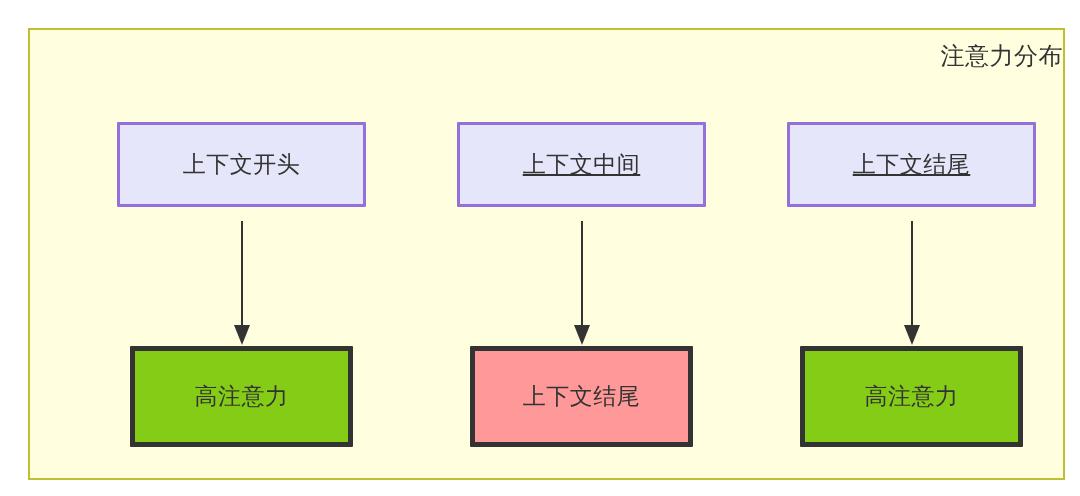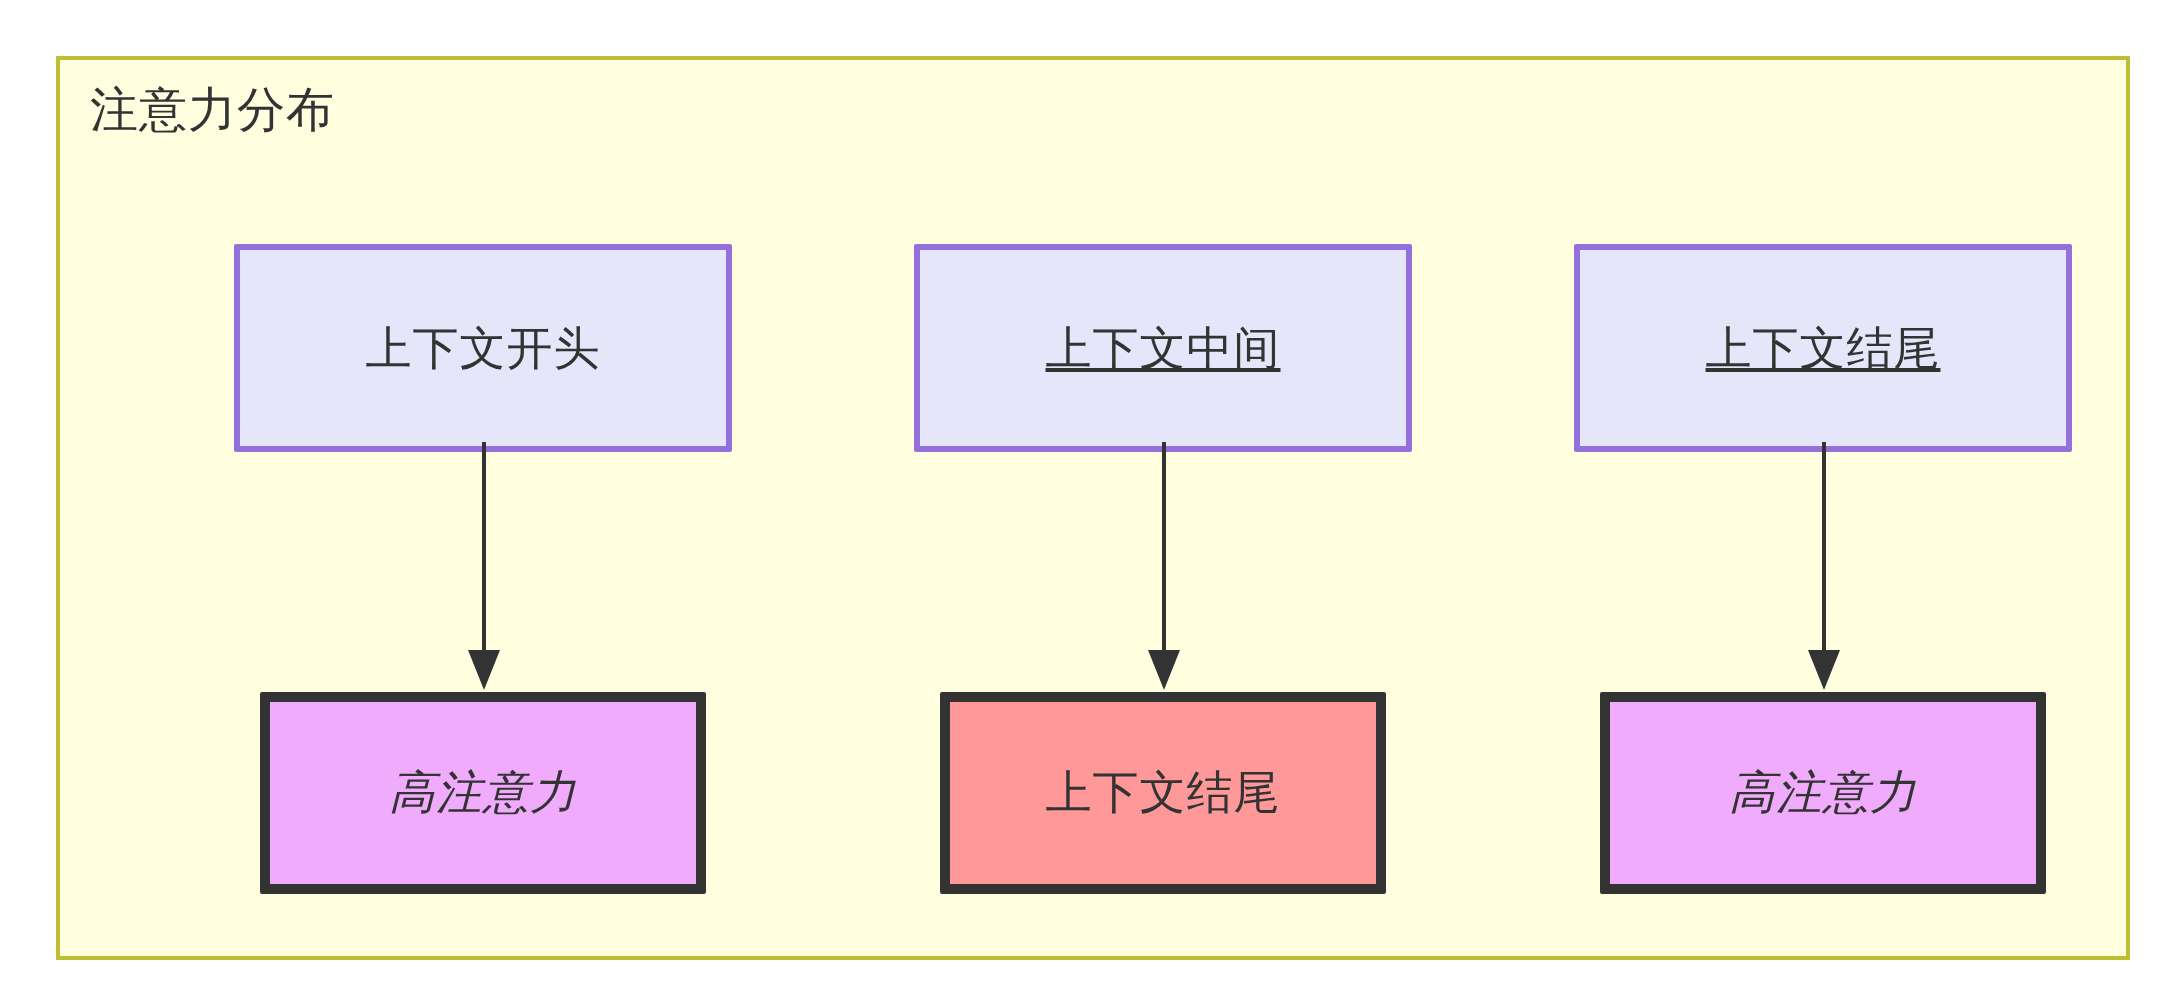--- a/index.html
+++ b/index.html
@@ -27,53 +27,52 @@
     height: 452px;
     background: #ffffe0;
     border: 2px solid #bfbf33;
     box-sizing: border-box;
   }
   .subgraph-title {
     position: absolute;
     left: 0;
     top: 12px;
     width: 100%;
-    text-align: left;
+    text-align: right;
     font-size: 24px;
     color: #333333;
     line-height: 1.2;
     letter-spacing: 0.5px;
-    padding-left: 15px;
   }
   .node {
     position: absolute;
     box-sizing: border-box;
     display: flex;
     align-items: center;
     justify-content: center;
     font-size: 23px;
     color: #333333;
     letter-spacing: 0.5px;
   }
   .node-top {
     background: #e6e6fa;
     border: 3px solid #9370db;
     border-radius: 1px;
     width: 249px;
-    height: 104px;
+    height: 85px;
     top: 92px;
   }
   .node-bottom {
     border: 5px solid #333333;
     border-radius: 1px;
     width: 223px;
     height: 101px;
     top: 316px;
   }
-  .fill-green { background: #f0abfc; font-style: italic; }
+  .fill-green { background: #84cc16; }
   .fill-red   { background: #ff9999; }
 
   .col1-top { left: 87px; }
   .col2-top { left: 427px; text-decoration: underline; }
   .col3-top { left: 757px; text-decoration: underline; }
 
   .col1-bot { left: 100px; }
   .col2-bot { left: 440px; }
   .col3-bot { left: 770px; }
 

